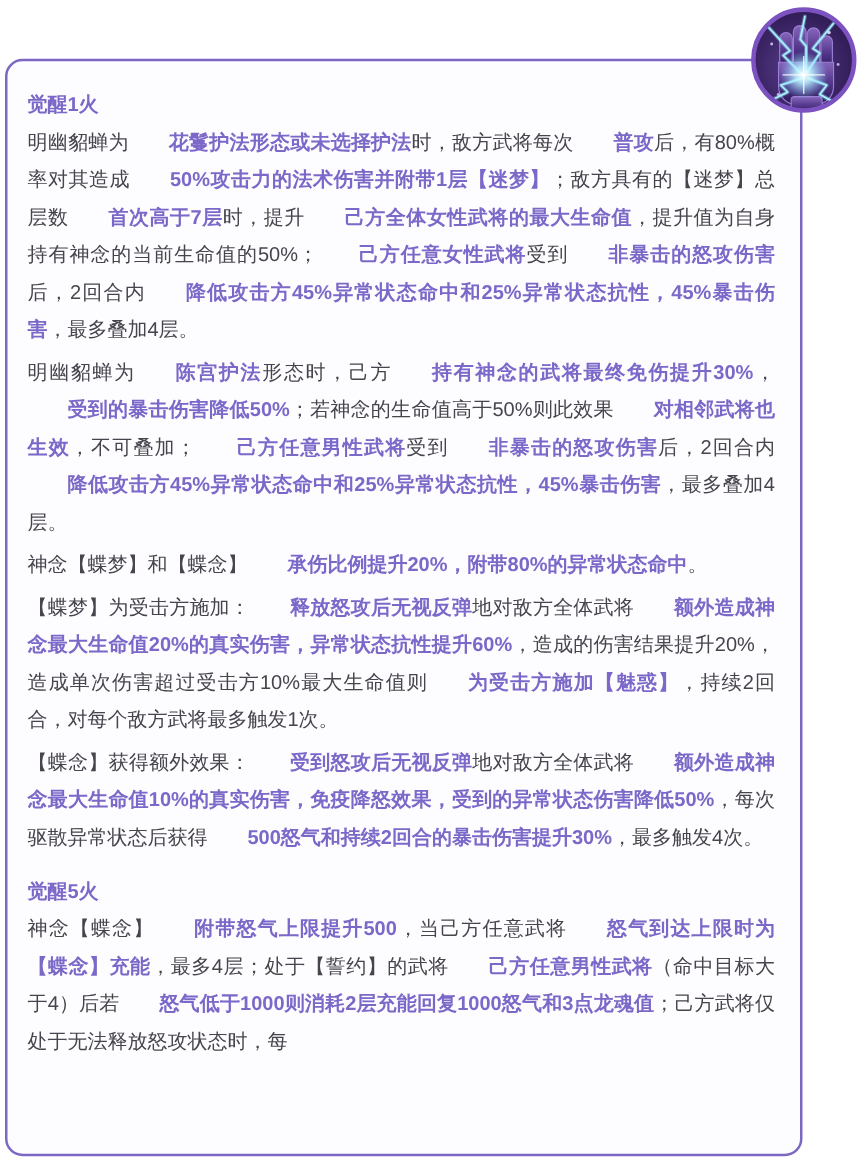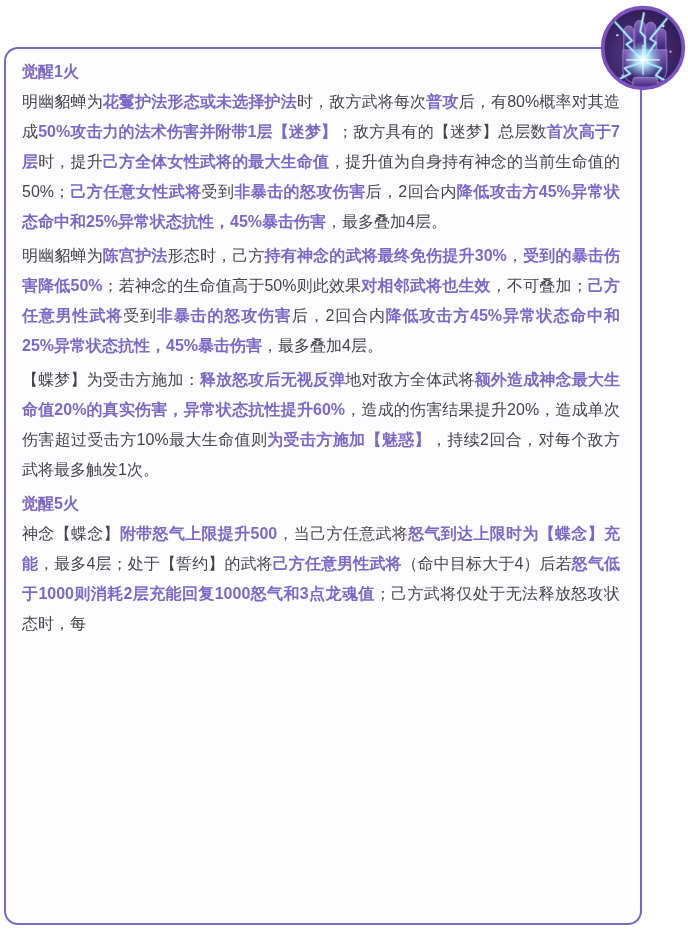--- a/index.html
+++ b/index.html
@@ -36,43 +36,45 @@
   }
   .content{
     padding:8px 20px 12px 16px;
     font-size:16px;line-height:30px;
     color:var(--body-text);
     text-align:justify;
   }
   .section{margin:0;}
   .section + .section{margin-top:4px;}
   .sec-heading{
-    font-weight:bold;color:var(--highlight);
+    font-weight:bold;color:var(--highlight);margin-top:13px;
   }
   .para{margin:4px 0 0 0;}
   .sec-heading + .para{margin-top:0;}
-  .hl{color:var(--highlight);font-weight:bold;}
+  .hl{color:var(--highlight);font-weight:bold;padding-left:32px;}
   .plain{color:var(--body-text);margin-top:15px;}
   .skill-icon{
     position:absolute;left:599px;top:4px;width:88px;height:88px;
   }
   .skill-icon svg{display:block;width:88px;height:88px;}
 </style>
 </head>
 <body>
 
 <div class="panel">
   <div class="content">
       <div class="section">
         <div class="sec-heading">觉醒1火</div>
         <p class="para"><span class="plain">明幽貂蝉为</span><span class="hl">花鬘护法形态或未选择护法</span><span class="plain">时，敌方武将每次</span><span class="hl">普攻</span><span class="plain">后，有80%概率对其造成</span><span class="hl">50%攻击力的法术伤害并附带1层【迷梦】</span><span class="plain">；敌方具有的【迷梦】总层数</span><span class="hl">首次高于7层</span><span class="plain">时，提升</span><span class="hl">己方全体女性武将的最大生命值</span><span class="plain">，提升值为自身持有神念的当前生命值的50%；</span><span class="hl">己方任意女性武将</span><span class="plain">受到</span><span class="hl">非暴击的怒攻伤害</span><span class="plain">后，2回合内</span><span class="hl">降低攻击方45%异常状态命中和25%异常状态抗性，45%暴击伤害</span><span class="plain">，最多叠加4层。</span></p>
         <p class="para"><span class="plain">明幽貂蝉为</span><span class="hl">陈宫护法</span><span class="plain">形态时，己方</span><span class="hl">持有神念的武将最终免伤提升30%</span><span class="plain">，</span><span class="hl">受到的暴击伤害降低50%</span><span class="plain">；若神念的生命值高于50%则此效果</span><span class="hl">对相邻武将也生效</span><span class="plain">，不可叠加；</span><span class="hl">己方任意男性武将</span><span class="plain">受到</span><span class="hl">非暴击的怒攻伤害</span><span class="plain">后，2回合内</span><span class="hl">降低攻击方45%异常状态命中和25%异常状态抗性，45%暴击伤害</span><span class="plain">，最多叠加4层。</span></p>
       </div>
       <div class="section">
+        <p class="para"><span class="plain">神念【蝶梦】和【蝶念】</span><span class="hl">承伤比例提升20%，附带80%的异常状态命中</span><span class="plain">。</span></p>
         <p class="para"><span class="plain">【蝶梦】为受击方施加：</span><span class="hl">释放怒攻后无视反弹</span><span class="plain">地对敌方全体武将</span><span class="hl">额外造成神念最大生命值20%的真实伤害，异常状态抗性提升60%</span><span class="plain">，造成的伤害结果提升20%，造成单次伤害超过受击方10%最大生命值则</span><span class="hl">为受击方施加【魅惑】</span><span class="plain">，持续2回合，对每个敌方武将最多触发1次。</span></p>
+        <p class="para"><span class="plain">【蝶念】获得额外效果：</span><span class="hl">受到怒攻后无视反弹</span><span class="plain">地对敌方全体武将</span><span class="hl">额外造成神念最大生命值10%的真实伤害，免疫降怒效果，受到的异常状态伤害降低50%</span><span class="plain">，每次驱散异常状态后获得</span><span class="hl">500怒气和持续2回合的暴击伤害提升30%</span><span class="plain">，最多触发4次。</span></p>
       </div>
       <div class="section">
         <div class="sec-heading">觉醒5火</div>
         <p class="para"><span class="plain">神念【蝶念】</span><span class="hl">附带怒气上限提升500</span><span class="plain">，当己方任意武将</span><span class="hl">怒气到达上限时为【蝶念】充能</span><span class="plain">，最多4层；处于【誓约】的武将</span><span class="hl">己方任意男性武将</span><span class="plain">（命中目标大于4）后若</span><span class="hl">怒气低于1000则消耗2层充能回复1000怒气和3点龙魂值</span><span class="plain">；己方武将仅处于无法释放怒攻状态时，每</span></p>
       </div>
     </div>
 </div>
 
 <div class="skill-icon">
   <svg viewBox="0 0 96 96" xmlns="http://www.w3.org/2000/svg">

